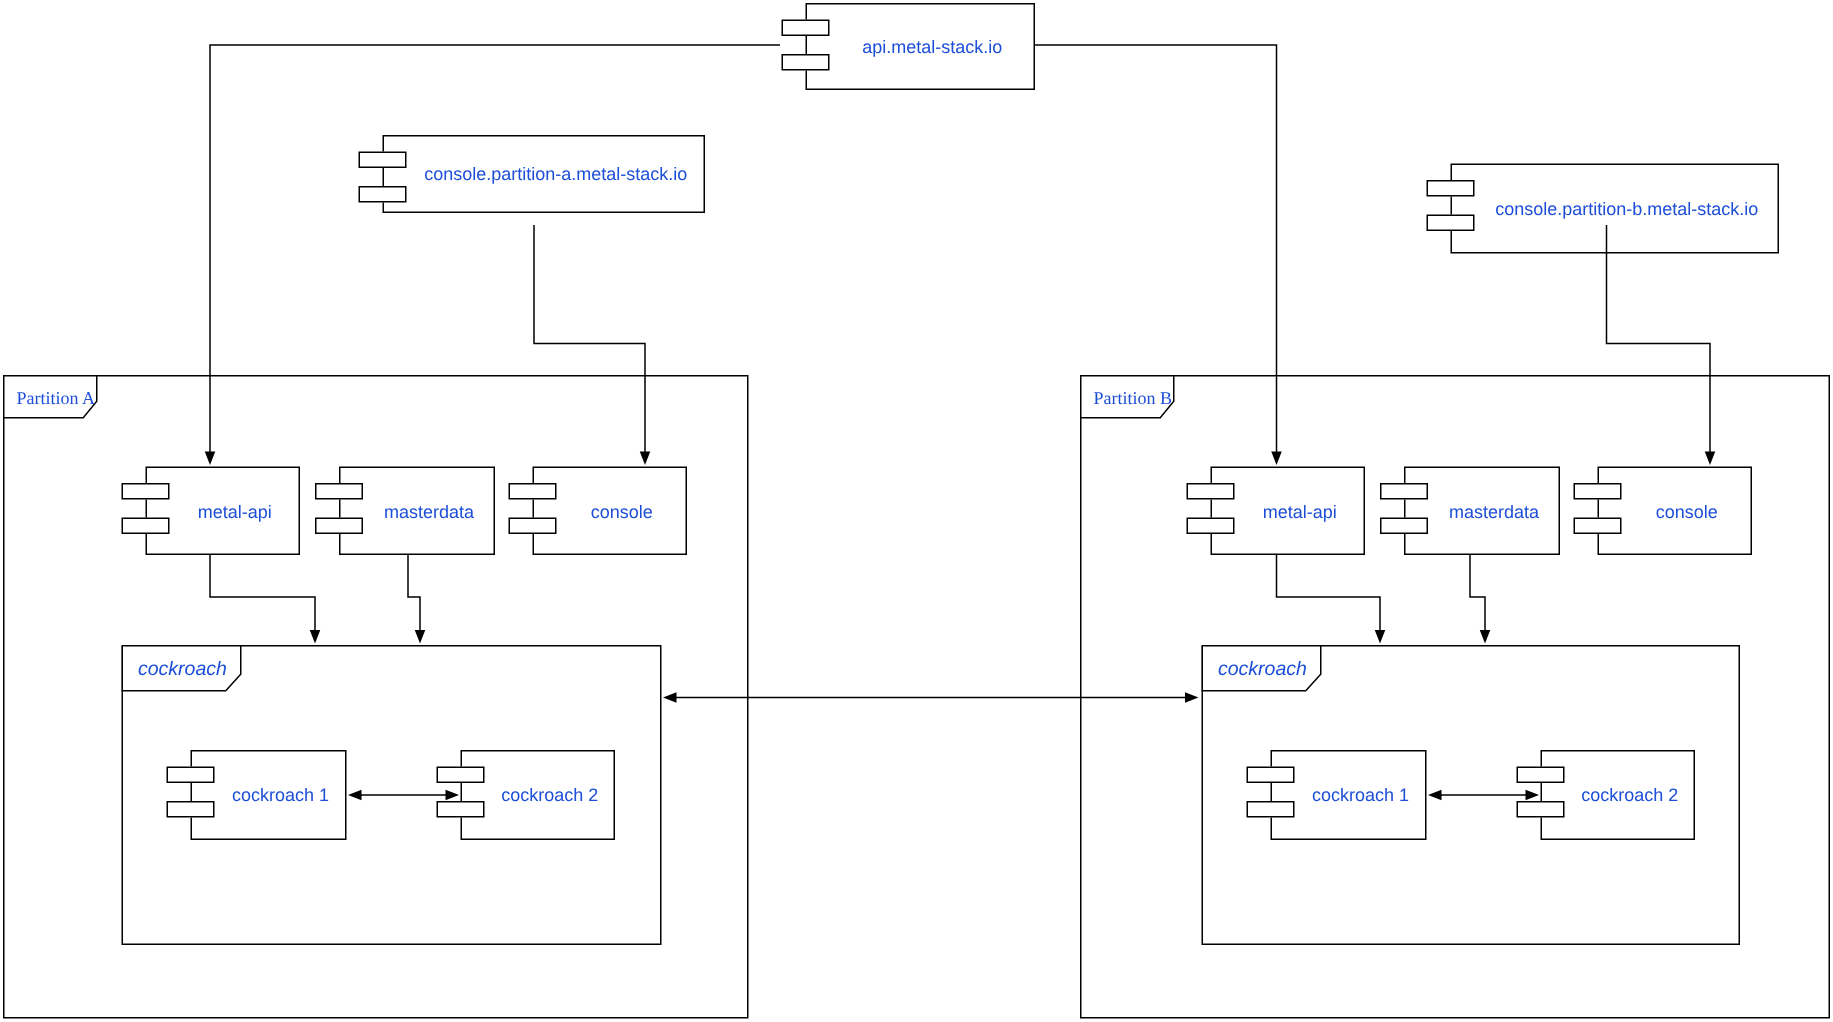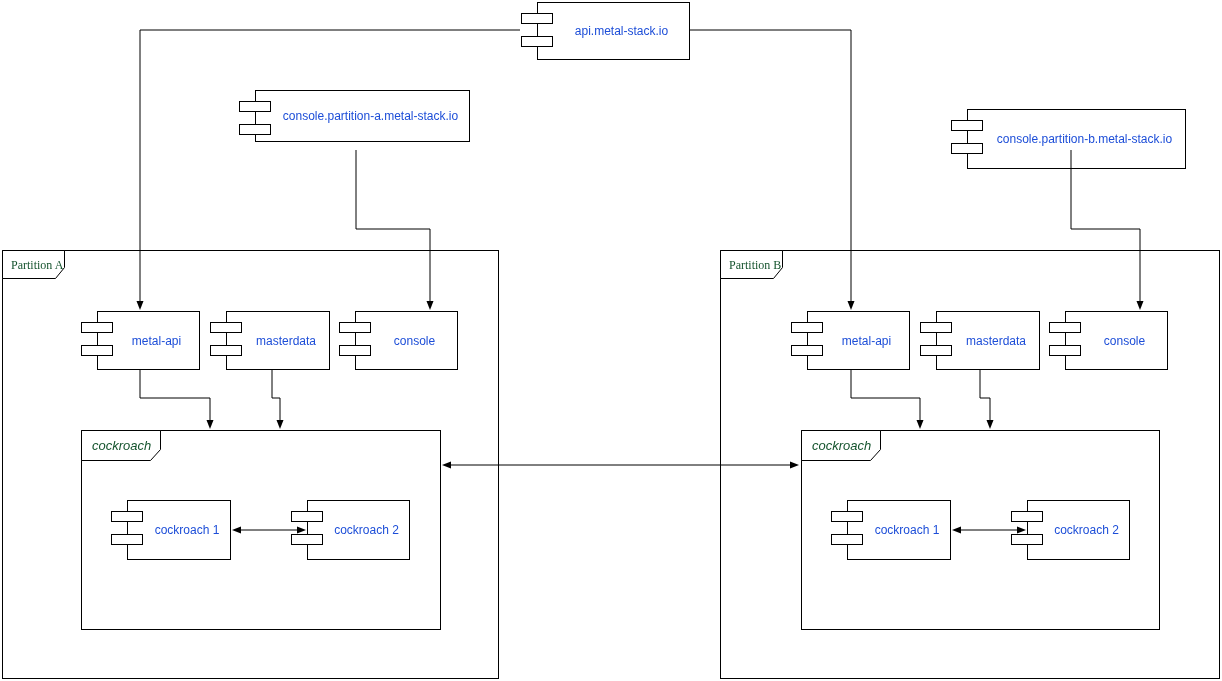--- a/index.html
+++ b/index.html
@@ -23,21 +23,21 @@
     box-sizing: border-box;
   }
   .frame-tab {
     position: absolute;
     top: -1px;
     left: -1px;
   }
   .frame-lbl {
     position: absolute;
     white-space: nowrap;
-    color: #14532d;
+    color: #1d4ed8;
   }
   .frame-lbl.serif {
     font-family: "Liberation Serif", serif;
     font-size: 12px;
     top: 7px;
     left: 8px;
   }
   .frame-lbl.sans {
     font-family: "Liberation Sans", sans-serif;
     font-size: 13px;

